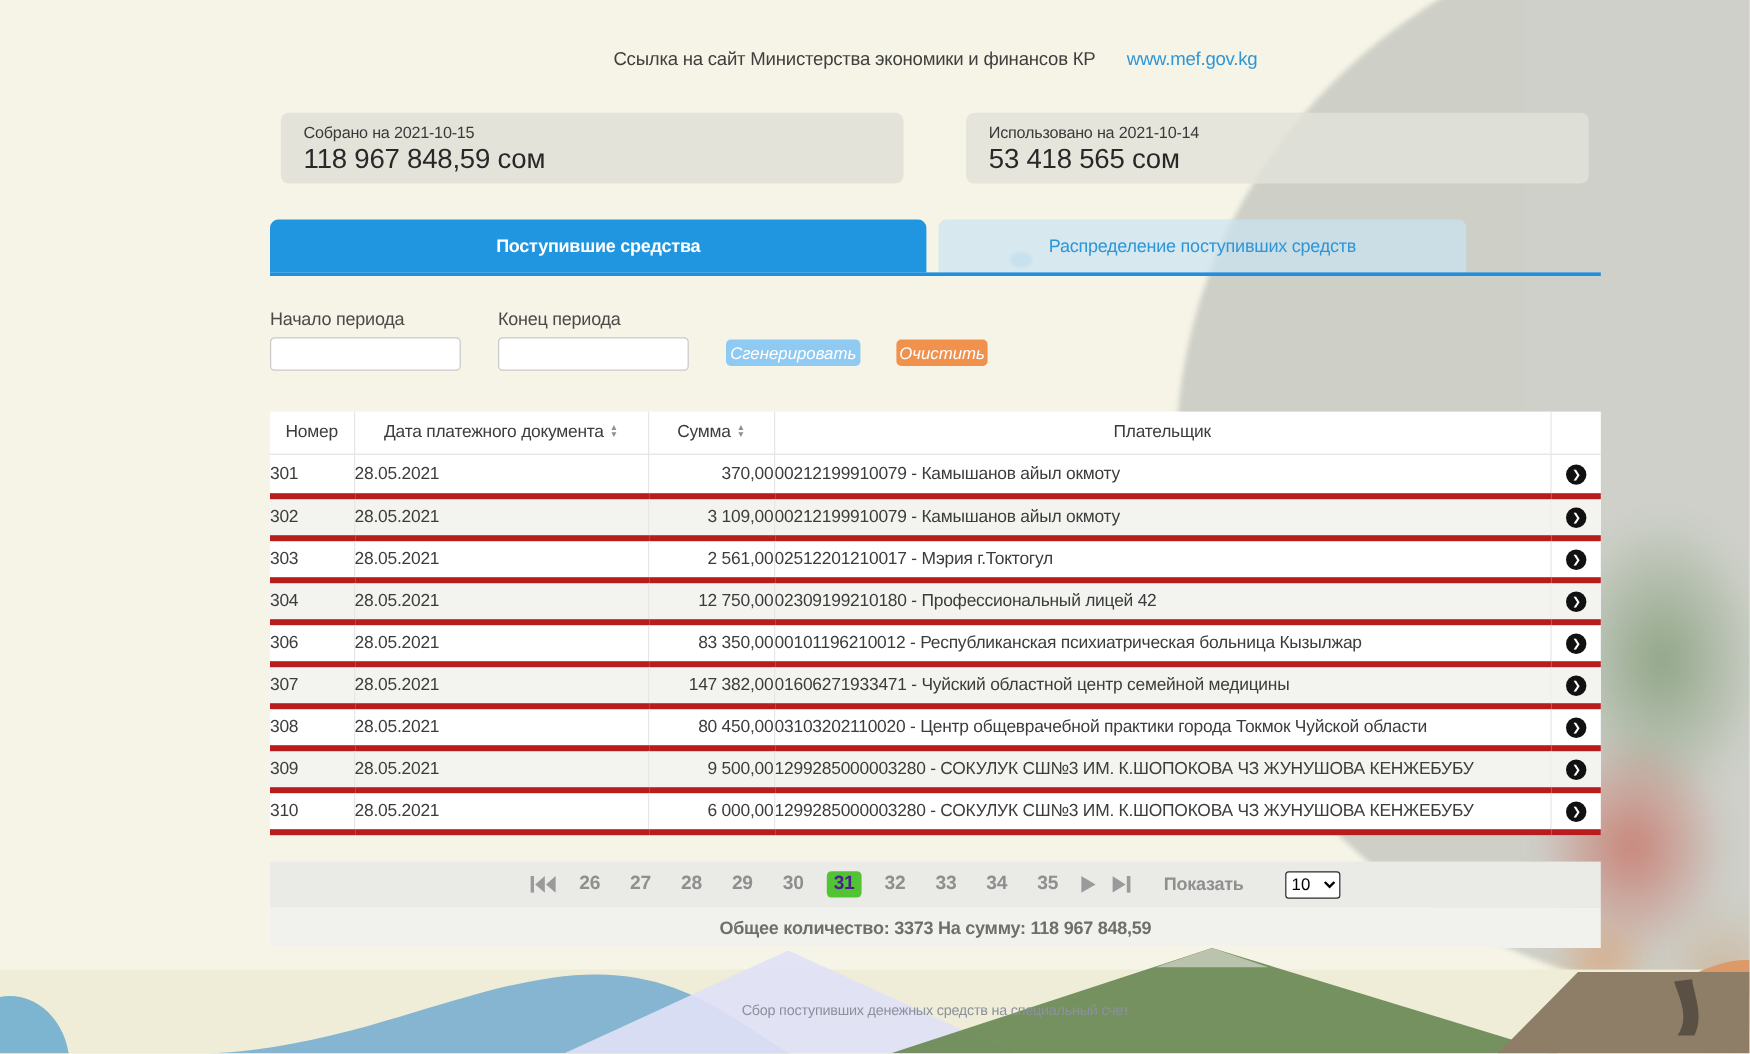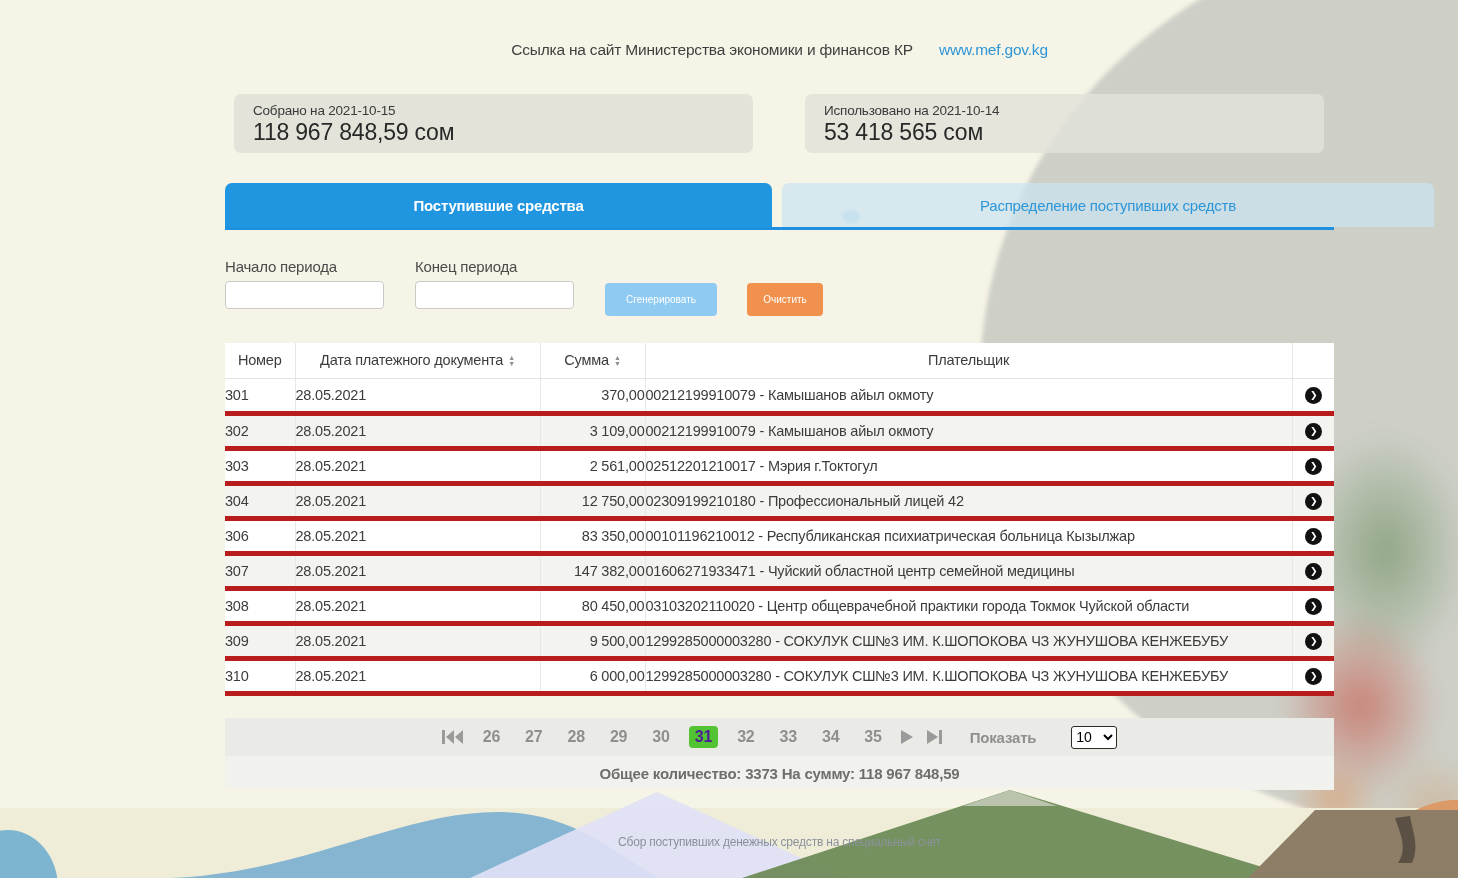--- a/index.html
+++ b/index.html
@@ -35,31 +35,31 @@
   
   .sum-box { height:59px; border-radius:7px; padding:9px 19px; }
   .sum-box .lbl { font-size:13.5px; color:#3a3a3a; }
   .sum-box .val { font-size:23px; color:#282828; margin-top:1px; }
   .box-collected { left:234px; top:94px; width:519px; background:rgba(226,226,217,.95); }
   .box-used { left:805px; top:94px; width:519px; background:rgba(226,226,217,.82); }
 
   
   .tab { height:44px; display:flex; align-items:center; justify-content:center; font-size:15px; border-radius:7px 7px 0 0; cursor:pointer; }
   .tab-active { left:225px; top:183px; width:547px; background:#2196e0; color:#fff; font-weight:bold; }
-  .tab-inactive { left:782px; top:183px; width:652px; background:rgba(203,227,241,.72); color:#2d96d8; }
+  .tab-inactive { left:782px; top:183px; width:440px; background:rgba(203,227,241,.72); color:#2d96d8; }
   .tab-underline { left:225px; top:227px; width:1109px; height:3px; background:#1f8fe0; }
 
   
   .f-label { font-size:15px; color:#4a4a4a; }
   .lbl-start { left:225px; top:258px; }
   .lbl-end { left:415px; top:258px; }
   .f-input { width:159px; height:28px; border:1px solid #c9c9c6; border-radius:4px; background:#fff; font-size:14px; padding:0 8px; }
   .inp-start { left:225px; top:281px; }
   .inp-end { left:415px; top:281px; }
-  .btn { border:none; border-radius:4px; color:#fff; font-size:10px; height:33px; cursor:pointer; font-family:inherit; }
+  .btn { border:none; border-radius:4px; color:#fff; font-size:14px; height:22px; cursor:pointer; font-family:inherit;font-style:italic; }
   .btn-generate { left:605px; top:283px; width:112px; background:#8fcaf2; }
   .btn-clear { left:747px; top:283px; width:76px; background:#f0914e; }
 
   
   table.data { left:225px; top:332px; width:1109px; border-collapse:collapse; table-layout:fixed; background:#fff;margin-top:11px; }
   table.data th, table.data td {
     height:35px; font-weight:normal; font-size:14.5px; color:#3c3c3c;
     border-right:1px solid #e7e7e4; border-bottom:5px solid #b91c1c;
     white-space:nowrap; overflow:hidden; padding:0;
   }

